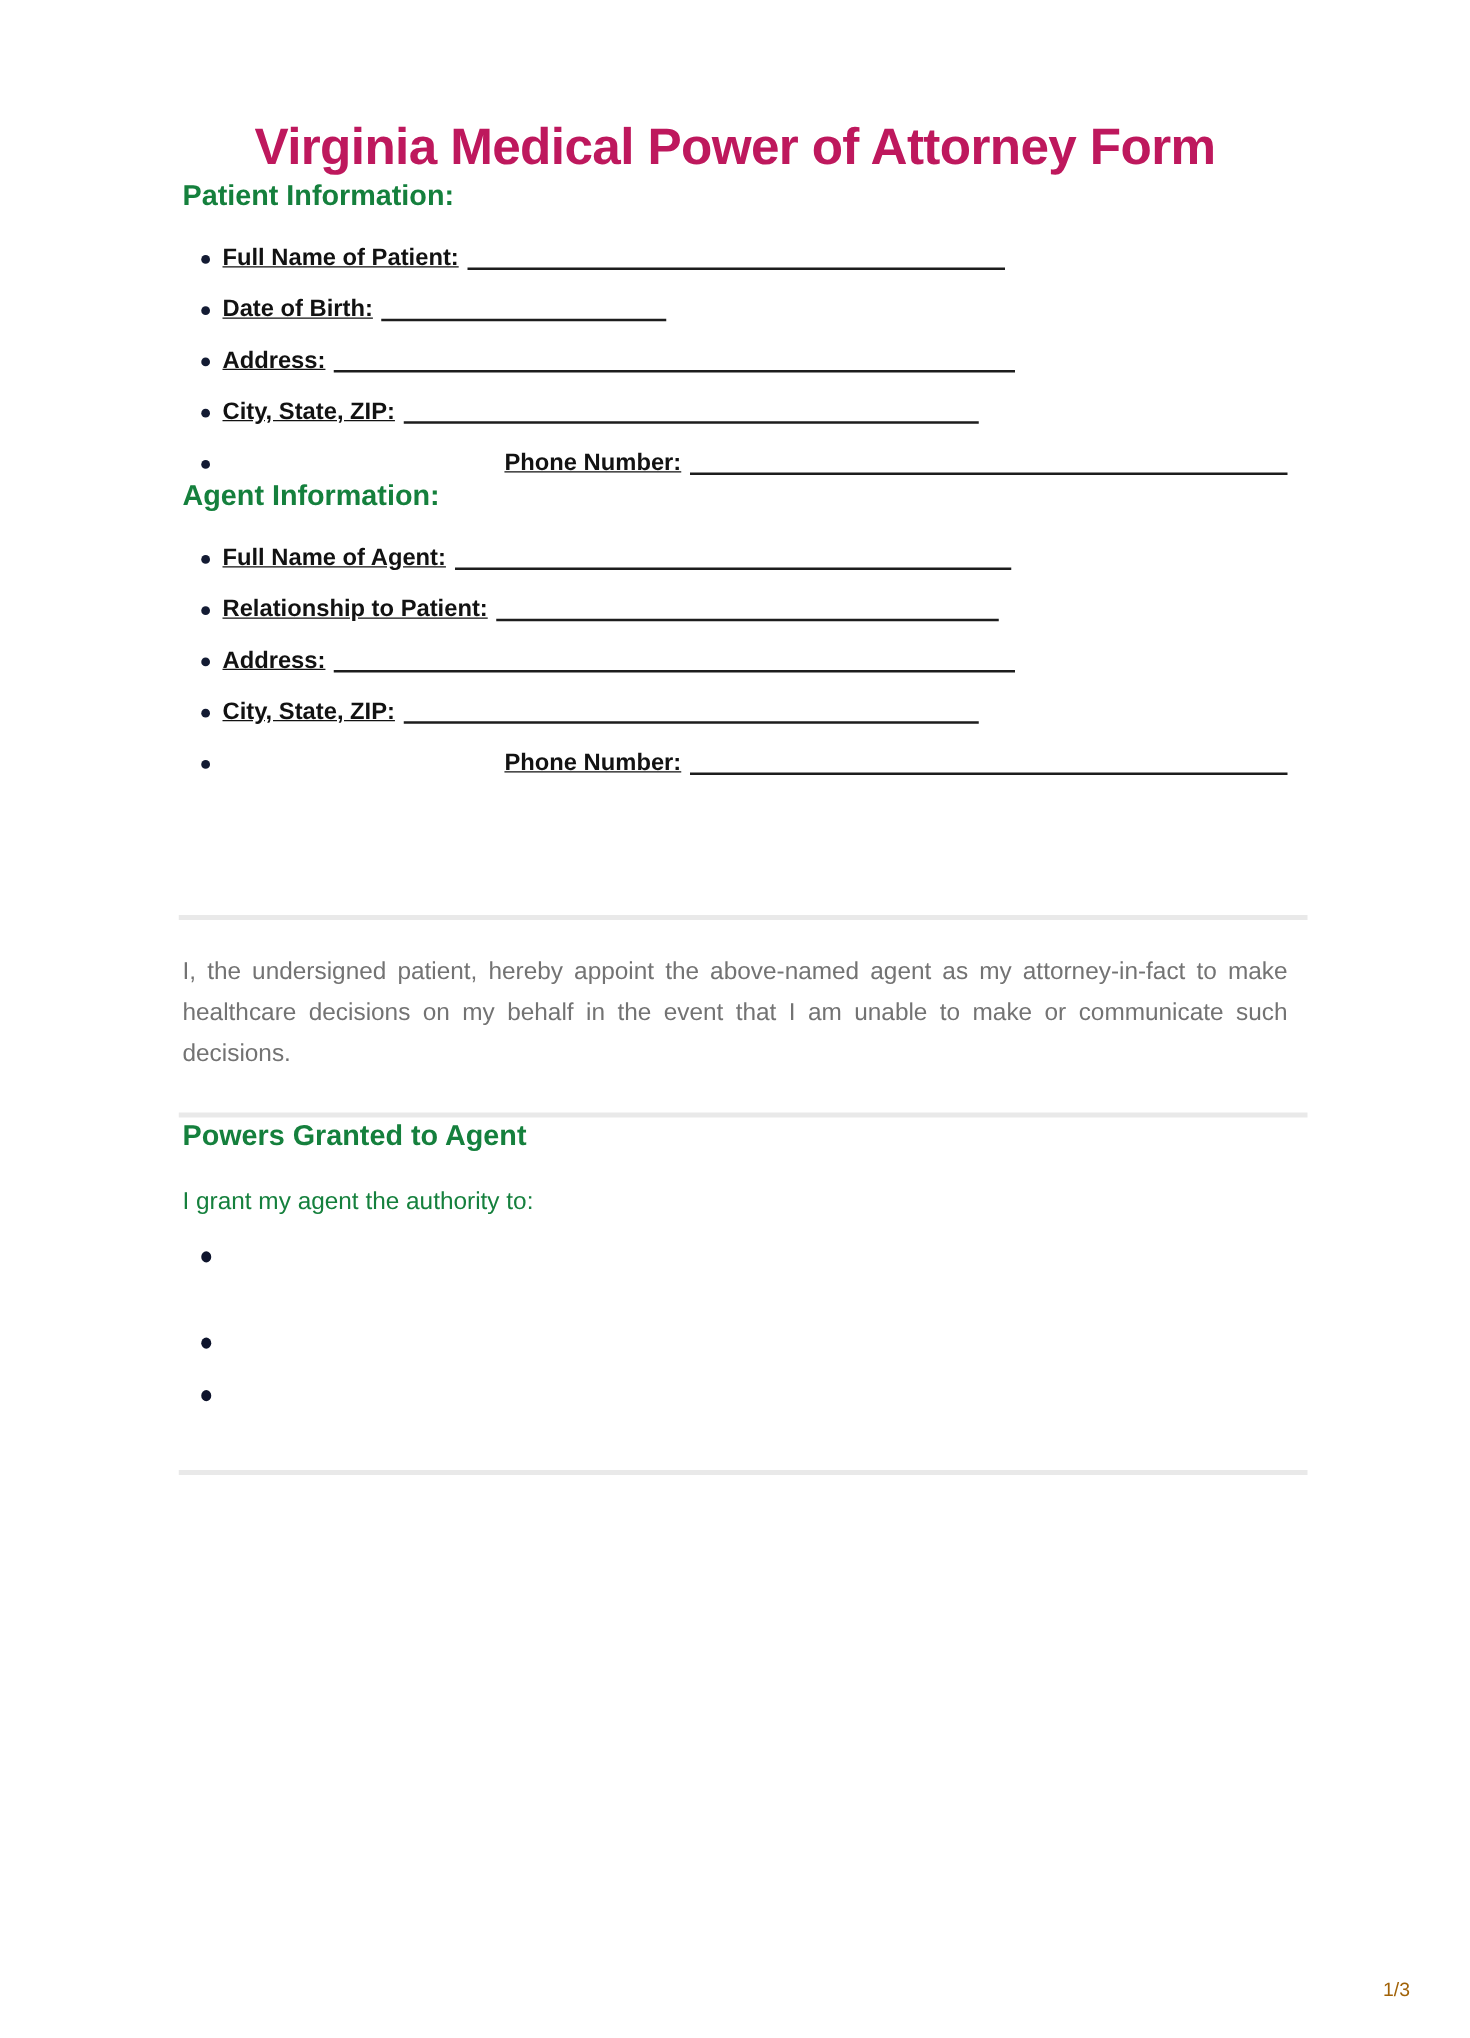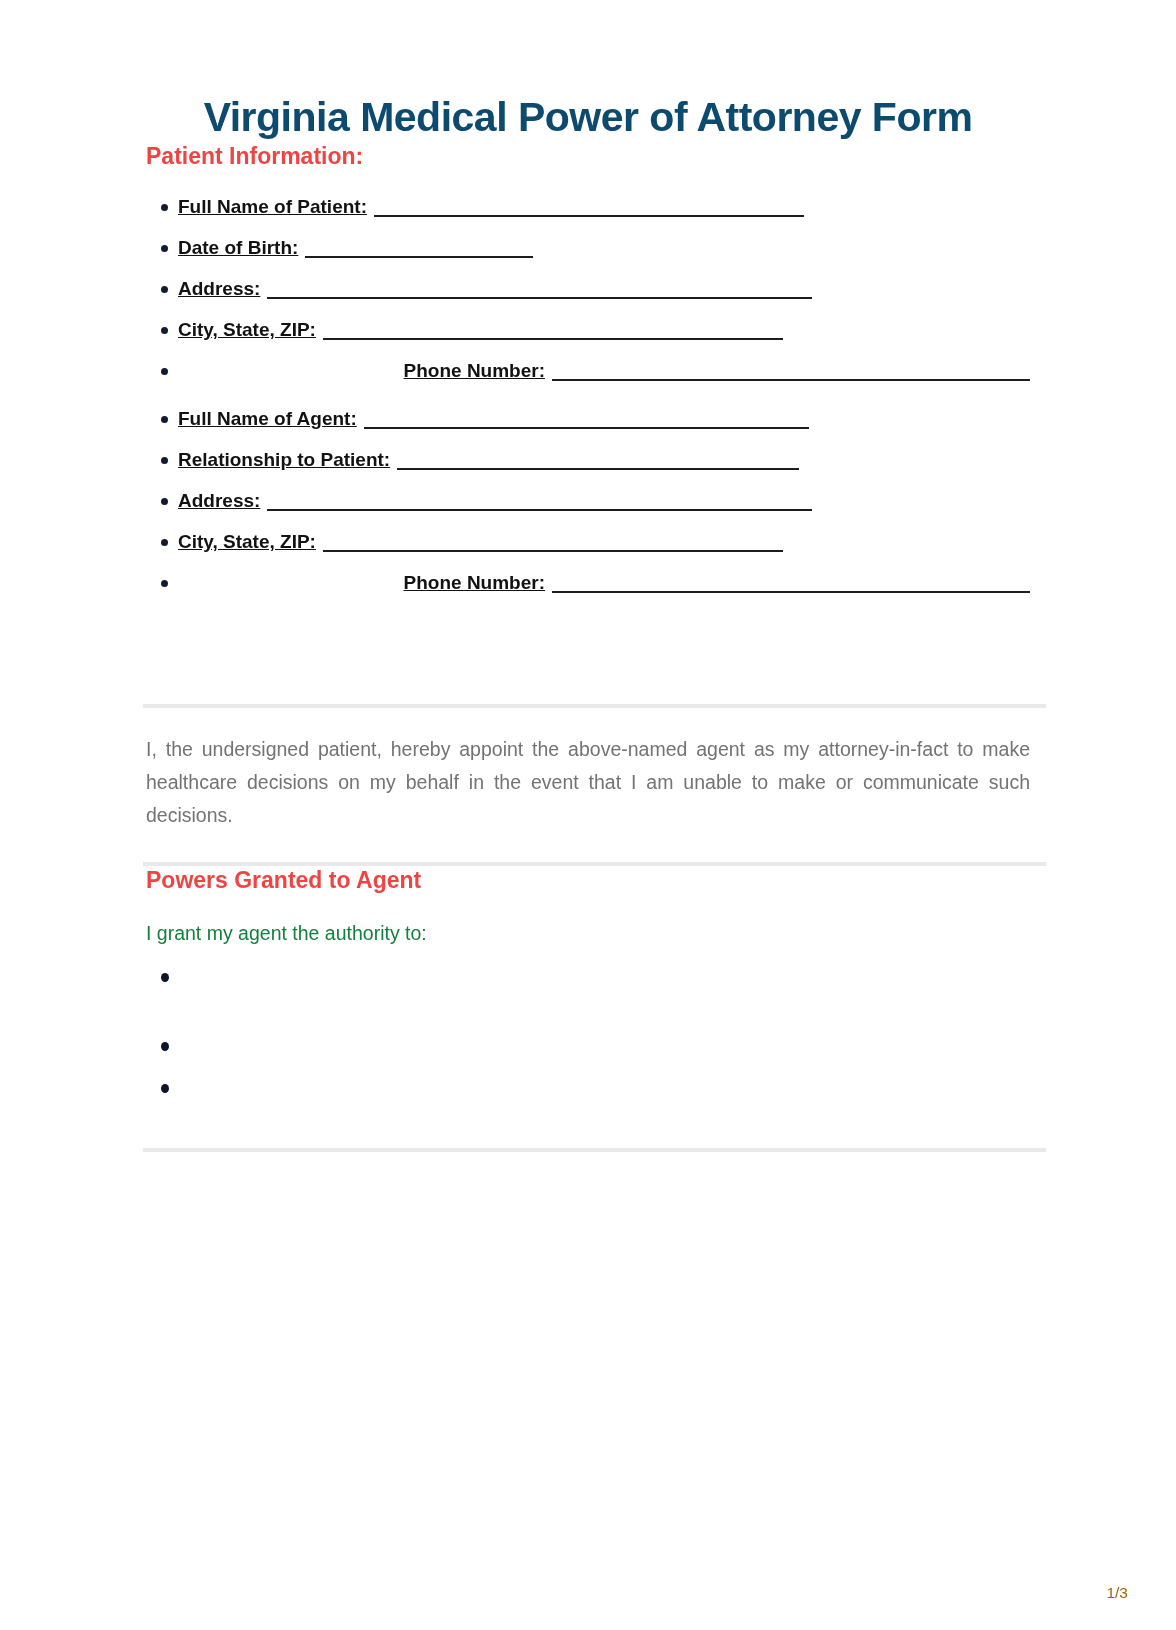--- a/index.html
+++ b/index.html
@@ -17,28 +17,28 @@
     padding:0 146px 0 146px;
     box-sizing:border-box;
   }
   h1.doc-title{
     margin:0;
     padding-top:92px;
     font-size:41px;
     line-height:50px;
     font-weight:bold;
     text-align:center;
-    color:#0c4a6e;
+    color:#be185d;
     letter-spacing:-0.5px;
   }
   h2.section-heading{
     font-size:23px;
     line-height:28px;
     font-weight:bold;
-    color:#ef4444;
+    color:#15803d;
     margin:0;
   }
   .h-patient{margin-top:80px;}
   .h-agent{margin-top:49px;}
   .h-appointment{margin-top:49px;}
   .h-powers{margin-top:53px;}
 
   ul.field-list{
     list-style:none;
     margin:26px 0 0 0;
@@ -147,20 +147,21 @@
         <span class="field-label">Address:</span><span class="blank" style="width:545px"></span>
       </li>
       <li>
         <span class="field-label">City, State, ZIP:</span><span class="blank" style="width:460px"></span>
       </li>
       <li>
         <span class="field-label">Phone Number:</span><span class="blank" style="width:478px"></span>
       </li>
     </ul>
 
+    <h2 class="section-heading h-agent">Agent Information:</h2>
     <ul class="field-list">
       <li>
         <span class="field-label">Full Name of Agent:</span><span class="blank" style="width:445px"></span>
       </li>
       <li>
         <span class="field-label">Relationship to Patient:</span><span class="blank" style="width:402px"></span>
       </li>
       <li>
         <span class="field-label">Address:</span><span class="blank" style="width:545px"></span>
       </li>

